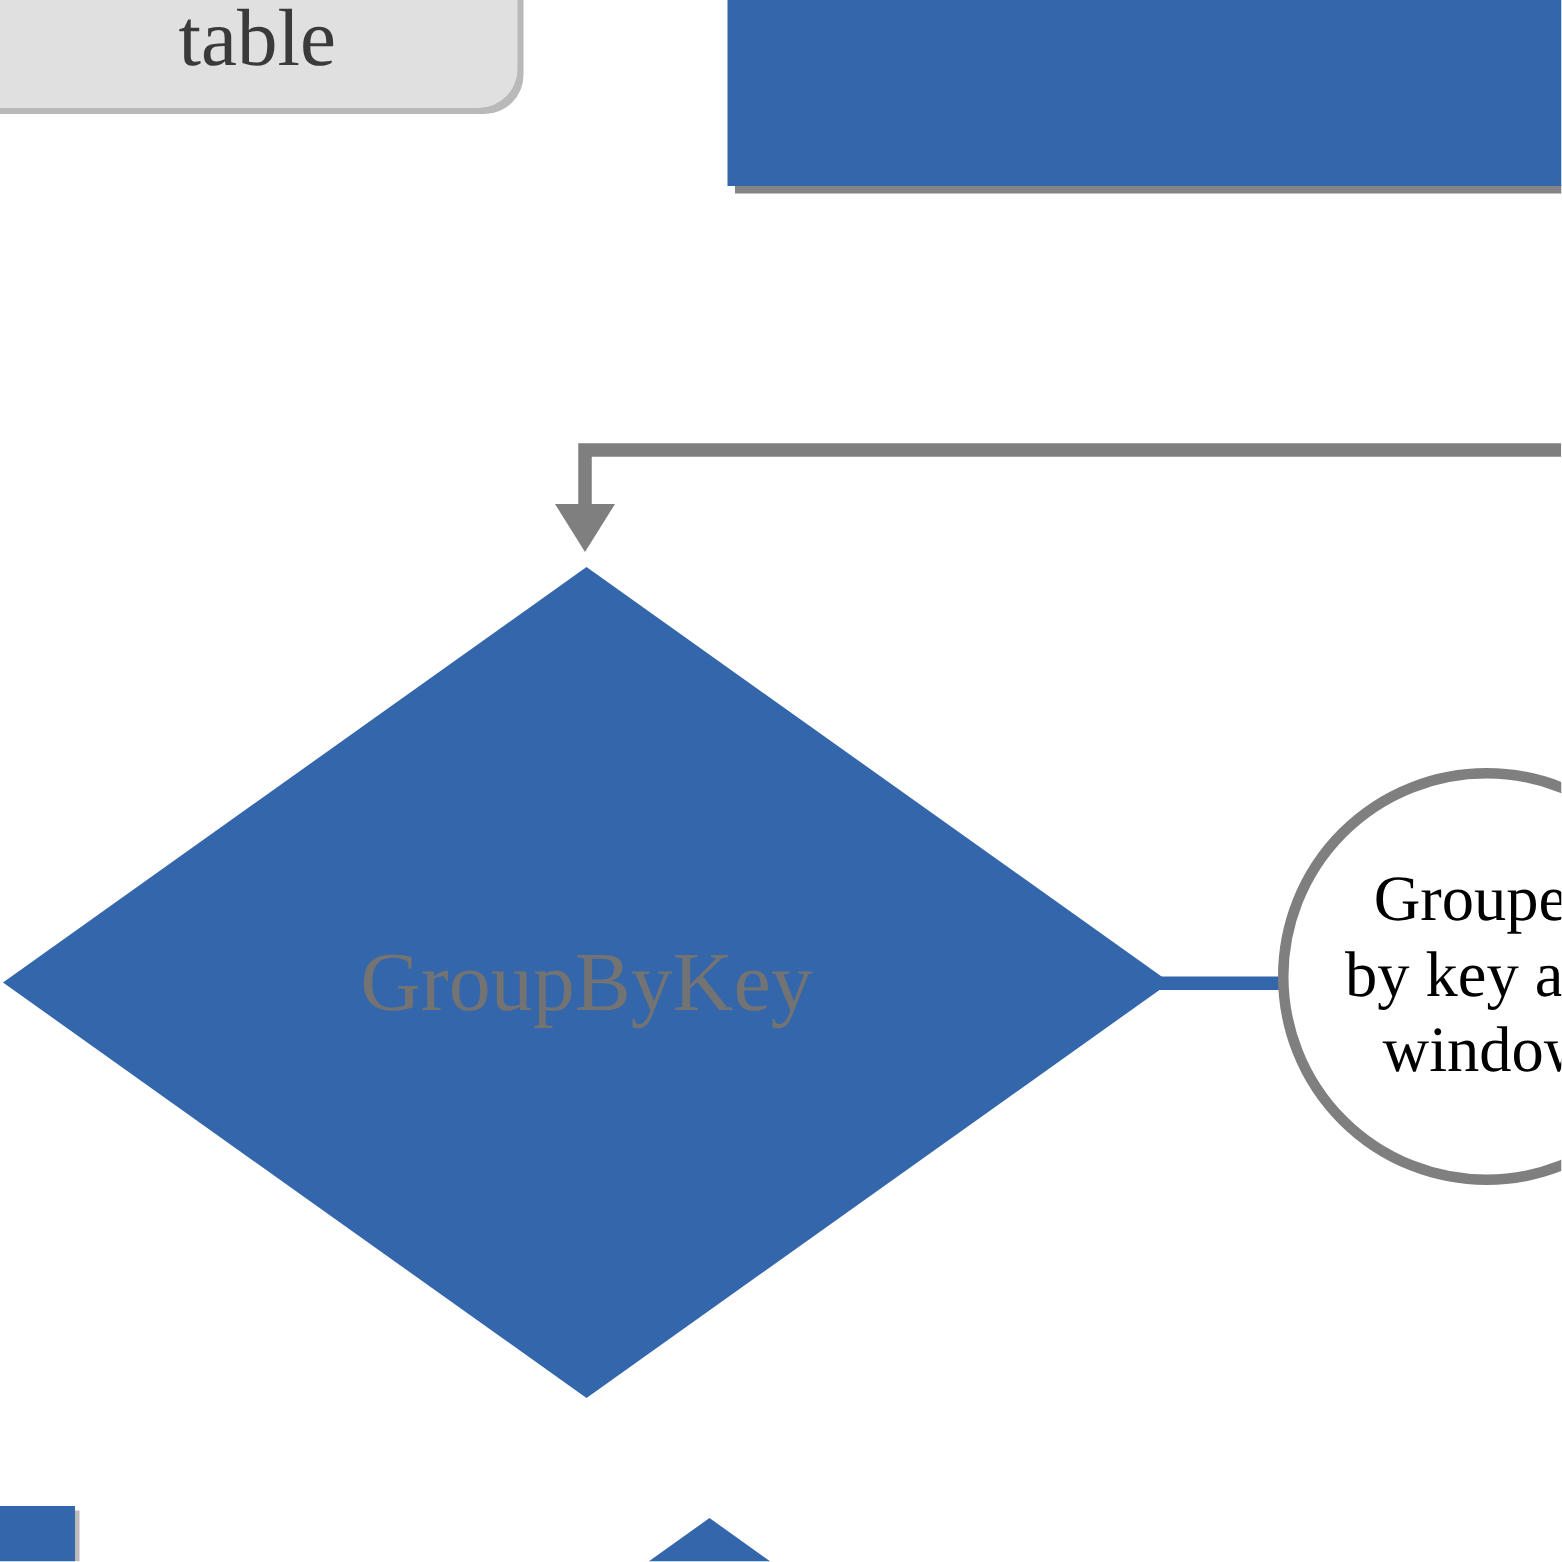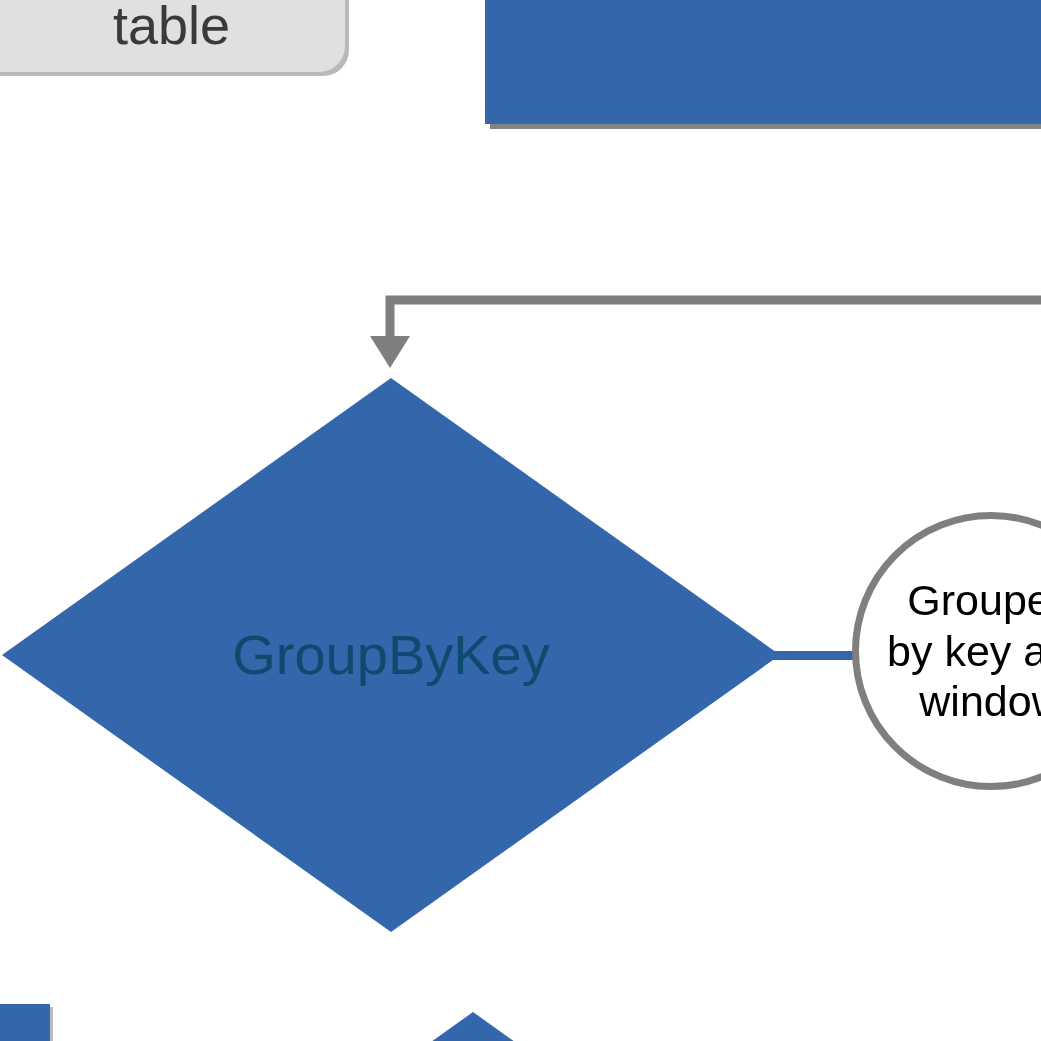--- a/index.html
+++ b/index.html
@@ -6,21 +6,21 @@
     margin: 0;
     padding: 0;
     background: #ffffff;
   }
   #canvas {
     position: relative;
     width: 1041px;
     height: 1041px;
     overflow: hidden;
     background: #ffffff;
-    font-family: Liberation Sans, sans-serif;
+    font-family: Liberation Serif, serif;
   }
   .node {
     position: absolute;
     box-sizing: border-box;
   }
 
   
   #table-box {
     left: -30px;
     top: -120px;
@@ -86,21 +86,21 @@
     clip-path: polygon(50% 0%, 100% 50%, 50% 100%, 0% 50%);
     filter: drop-shadow(4px 4px 0px rgba(120,120,120,0.55));
   }
   #gbk-diamond .label {
     position: absolute;
     inset: 0;
     display: flex;
     flex-direction: column;
     align-items: center;
     justify-content: center;
-    color: #0c4a6e;
+    color: #737373;
     font-size: 56px;
     line-height: 1.47;
     text-align: center;
     white-space: nowrap;
   }
 
   
   #gbk-to-circle-line {
     left: 760px;
     top: 651px;

